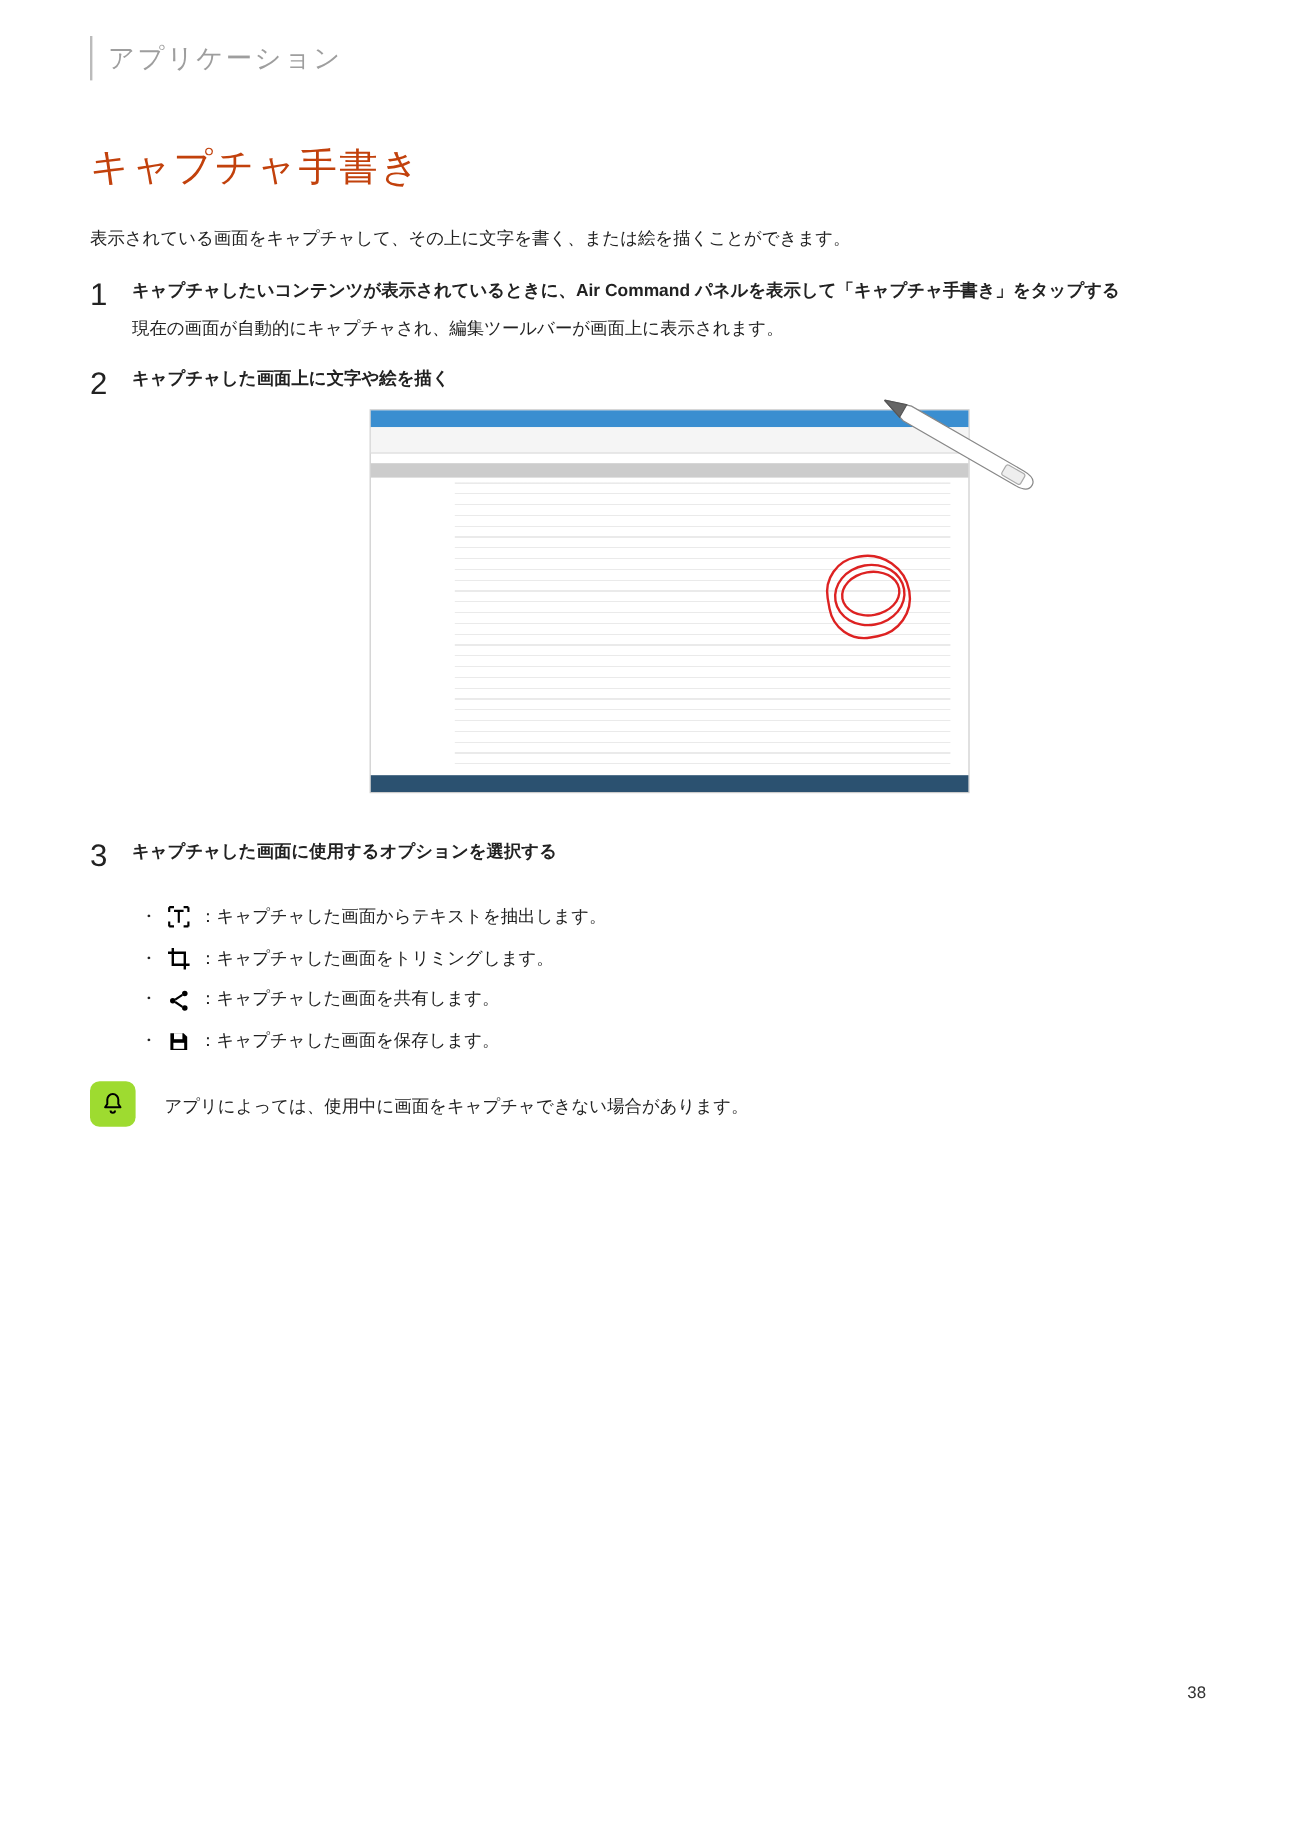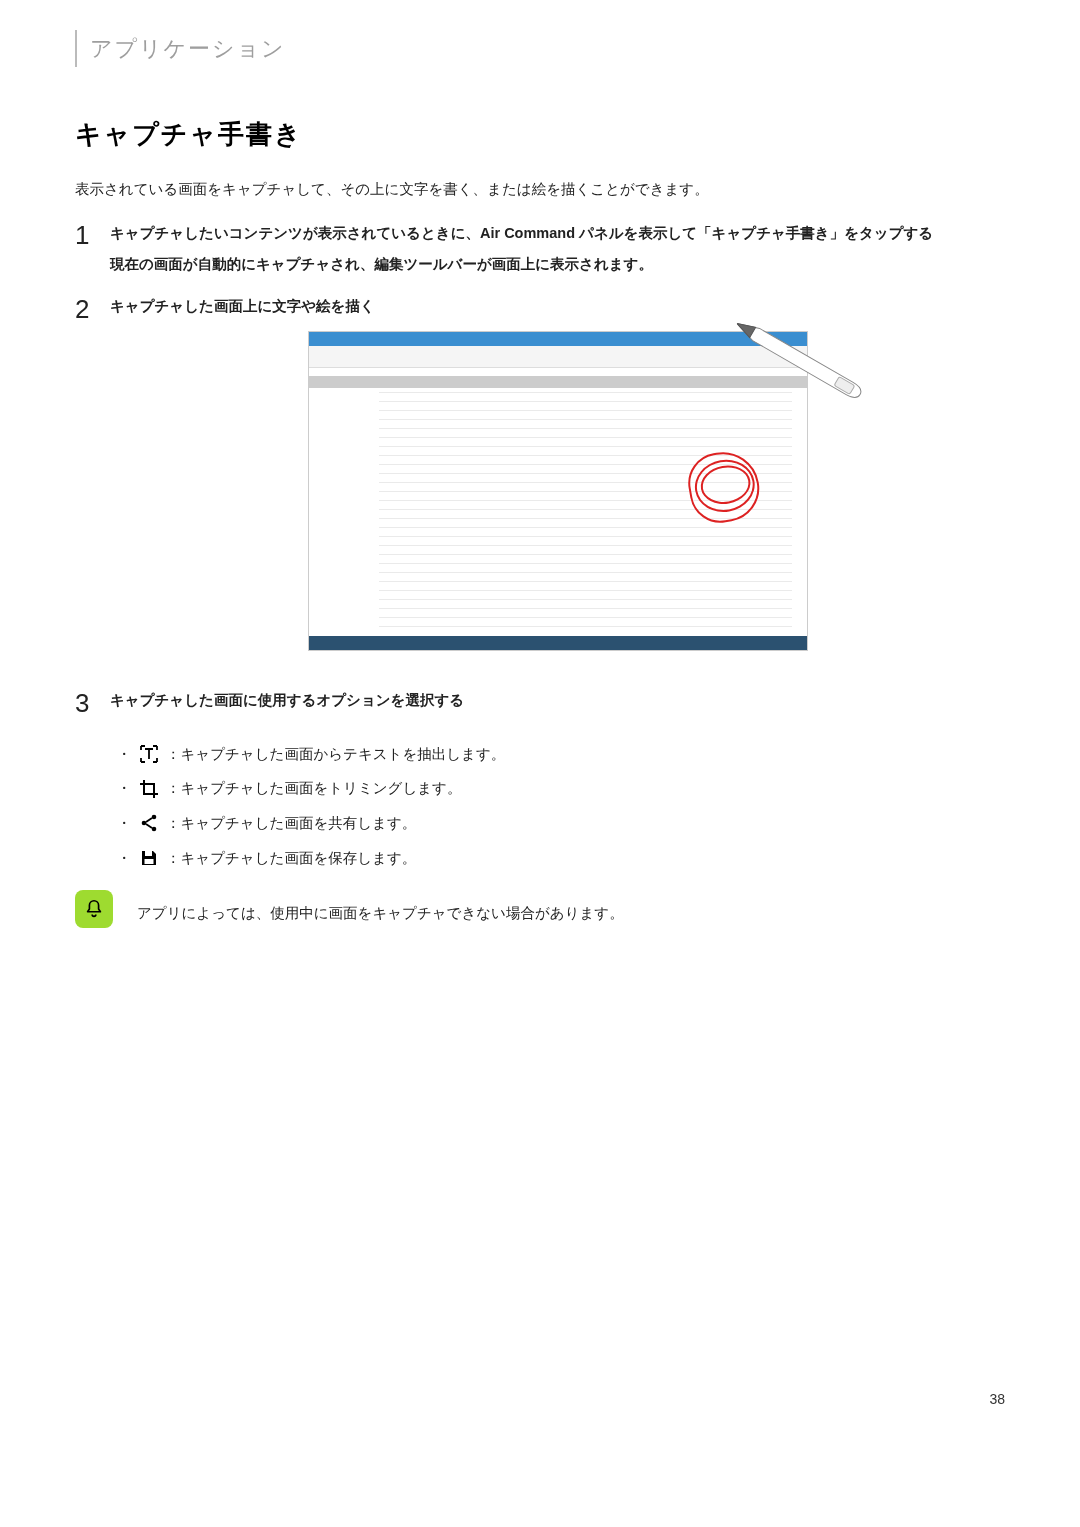--- a/index.html
+++ b/index.html
@@ -15,23 +15,23 @@
     .header-bar {
       border-left: 2px solid #bbb;
       padding-left: 13px;
       margin-bottom: 45px;
       color: #9e9e9e;
       font-size: 22px;
       font-weight: 300;
       letter-spacing: 2px;
     }
     h1 {
-      color: #000000;
-      font-size: 26px;
-      font-weight: 700;
+      color: #c2410c;
+      font-size: 32px;
+      font-weight: 400;
       margin-bottom: 20px;
       letter-spacing: 2px;
     }
     .intro {
       margin-bottom: 20px;
     }
     .steps { margin-top: 10px; }
     .step {
       display: flex;
       margin-bottom: 18px;
@@ -44,21 +44,21 @@
       text-align: left;
       line-height: 1.1;
       color: #222;
     }
     .step-body { flex: 1; }
     .step-title {
       font-weight: bold;
       margin-bottom: 6px;
     }
     .step-sub {
-      font-weight: bold;
+      font-weight: normal;
       margin-top: 3px;
     }
     .step-sub2 {
       font-weight: bold;
       margin-bottom: 10px;
       font-family: Liberation Mono, monospace;
     }
     .screenshot-box {
       width: 500px;
       height: 320px;

